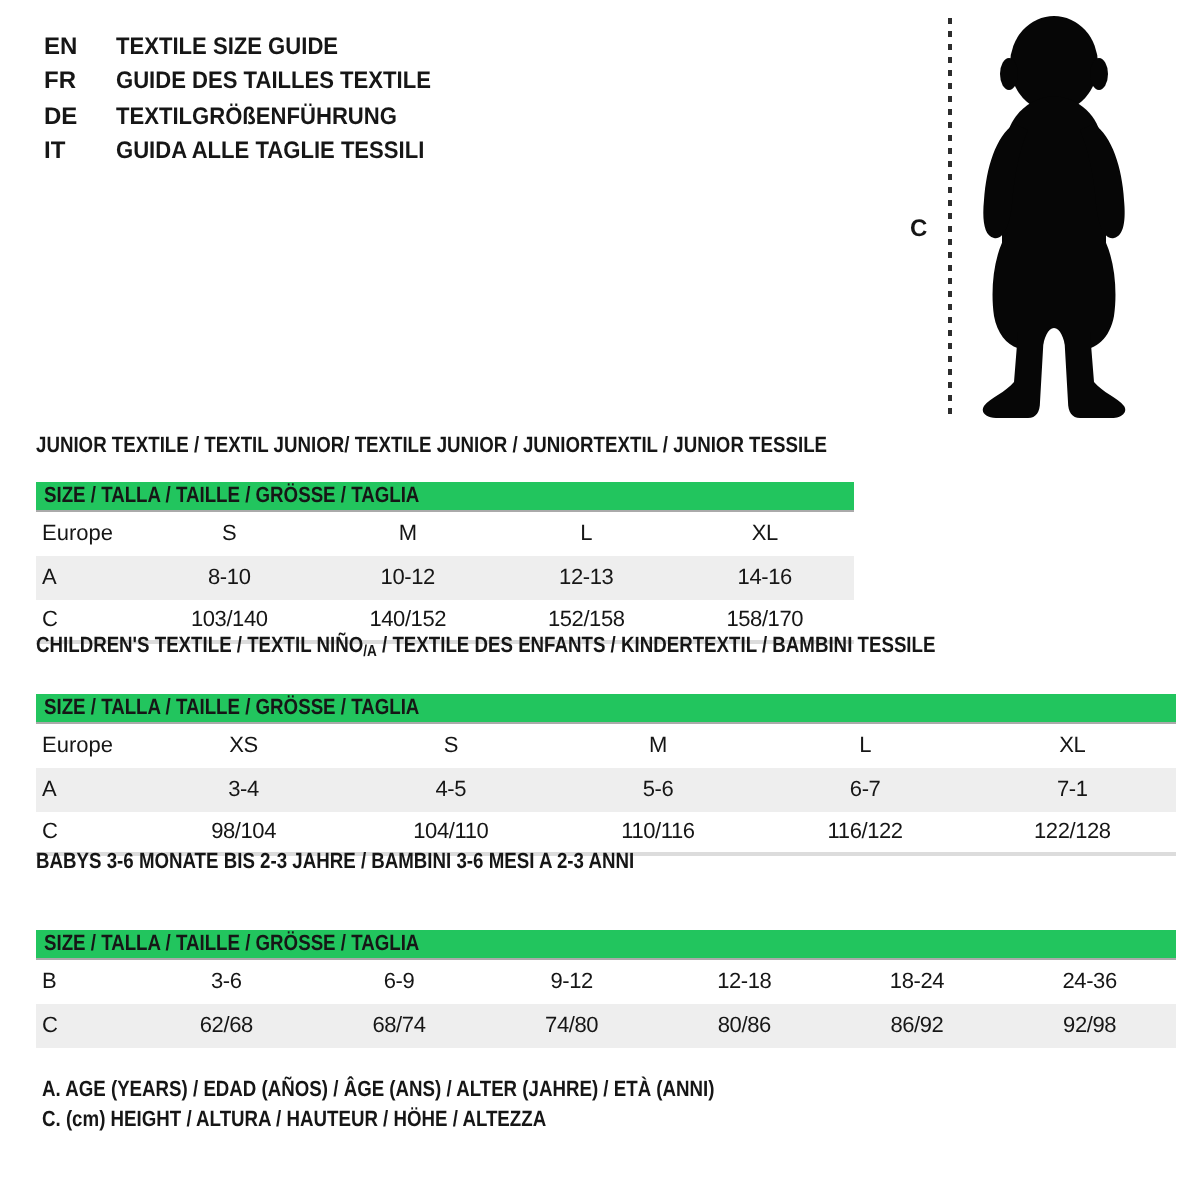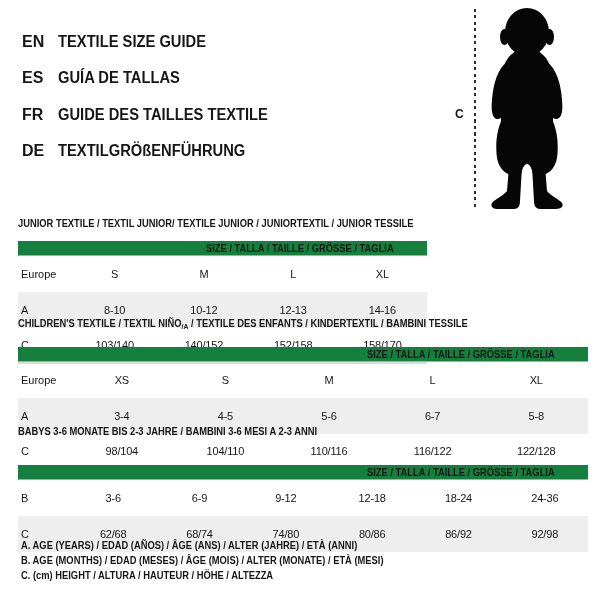--- a/index.html
+++ b/index.html
@@ -6,68 +6,68 @@
   html,body { width:600px; height:600px; background:#ffffff; overflow:hidden; }
   body { font-family:"Liberation Sans", sans-serif; color:#161616; position:relative; }
   .abs { position:absolute; }
 
   
   .cond { display:inline-block; transform:scaleX(0.85); transform-origin:0 50%; white-space:nowrap; }
   .cond92 { display:inline-block; transform:scaleX(0.92); transform-origin:0 50%; white-space:nowrap; }
 
   
   .legend { left:22px; top:14px; }
-  .legend-row { display:flex; height:17.5px; align-items:center; font-size:16px; font-weight:bold;margin-top:19px; }
+  .legend-row { display:flex; height:17.5px; align-items:center; font-size:12px; font-weight:bold; }
   .legend-code { width:36px; }
 
   
   .dash-line { left:474px; top:9px; width:2px; height:199px;
     background:repeating-linear-gradient(to bottom,#2d2d2d 0 3px,transparent 3px 6.5px); }
   .fig-label { left:455px; top:107px; font-size:12px; font-weight:bold; }
 
   
   .sec-heading { font-size:11px; font-weight:bold; line-height:13px; }
   .sec-heading.two { line-height:17.5px; }
   sub.small { font-size:8px; vertical-align:-2px; }
 
   
   .tbl { position:absolute; }
-  .tbl .bar { height:15px; background:#15803d; border-bottom:1px solid #aaaaaa;
-    display:flex; align-items:center; padding-left:4px; font-size:11px; font-weight:bold;justify-content:flex-end; }
-  .tbl .row { display:flex; height:36px; align-items:center; font-size:11px; }
+  .tbl .bar { height:15px; background:#22c55e; border-bottom:1px solid #aaaaaa;
+    display:flex; align-items:center; padding-left:4px; font-size:11px; font-weight:bold; }
+  .tbl .row { display:flex; height:22px; align-items:center; font-size:11px; }
   .tbl .row .lbl { width:52px; padding-left:3px; }
   .tbl .row .c { flex:1; text-align:center; letter-spacing:-0.2px; }
   .stripe { background:#eeeeee; }
   .tbl-end { border-bottom:2px solid #dcdcdc; }
 
   
   .notes { left:21px; top:537px; }
   .note-line { height:15px; font-size:11px; font-weight:bold; display:flex; align-items:center; }
 
   .baby { position:absolute; left:483px; top:6px; width:90px; height:205px; }
 </style>
 </head>
 <body>
 
 <div class="abs legend">
   <div class="legend-row">
     <span class="legend-code">EN</span>
     <span class="cond92">TEXTILE SIZE GUIDE</span>
   </div>
   <div class="legend-row">
-    <span class="legend-code">ES</span>
-    <span class="cond92">GUÍA DE TALLAS</span>
-  </div>
-  <div class="legend-row">
     <span class="legend-code">FR</span>
     <span class="cond92">GUIDE DES TAILLES TEXTILE</span>
   </div>
   <div class="legend-row">
     <span class="legend-code">DE</span>
     <span class="cond92">TEXTILGRÖßENFÜHRUNG</span>
+  </div>
+  <div class="legend-row">
+    <span class="legend-code">IT</span>
+    <span class="cond92">GUIDA ALLE TAGLIE TESSILI</span>
   </div>
 </div>
 
 <div class="abs dash-line"></div>
 <div class="abs fig-label">C</div>
 <svg class="baby" viewBox="0 0 90 205" xmlns="http://www.w3.org/2000/svg">
   <g fill="#060606">
     <ellipse cx="44" cy="26" rx="22" ry="24"></ellipse>
     <ellipse cx="21.5" cy="31" rx="4.5" ry="8"></ellipse>
     <ellipse cx="66.5" cy="31" rx="4.5" ry="8"></ellipse>
@@ -124,21 +124,21 @@
     <span class="c">M</span>
     <span class="c">L</span>
     <span class="c">XL</span>
   </div>
   <div class="row stripe">
     <span class="lbl">A</span>
     <span class="c">3-4</span>
     <span class="c">4-5</span>
     <span class="c">5-6</span>
     <span class="c">6-7</span>
-    <span class="c">5-8</span>
+    <span class="c">7-1</span>
   </div>
   <div class="row tbl-end">
     <span class="lbl">C</span>
     <span class="c">98/104</span>
     <span class="c">104/110</span>
     <span class="c">110/116</span>
     <span class="c">116/122</span>
     <span class="c">122/128</span>
   </div>
 </div>
@@ -168,18 +168,15 @@
     <span class="c">86/92</span>
     <span class="c">92/98</span>
   </div>
 </div>
 
 <div class="abs notes">
   <div class="note-line">
     <span class="cond">A. AGE (YEARS) / EDAD (AÑOS) / ÂGE (ANS) / ALTER (JAHRE) / ETÀ (ANNI)</span>
   </div>
   <div class="note-line">
-    <span class="cond">B. AGE (MONTHS) / EDAD (MESES) / ÂGE (MOIS) / ALTER (MONATE) / ETÀ (MESI)</span>
-  </div>
-  <div class="note-line">
     <span class="cond">C. (cm) HEIGHT / ALTURA / HAUTEUR / HÖHE / ALTEZZA</span>
   </div>
 </div>
 
 </body></html>

